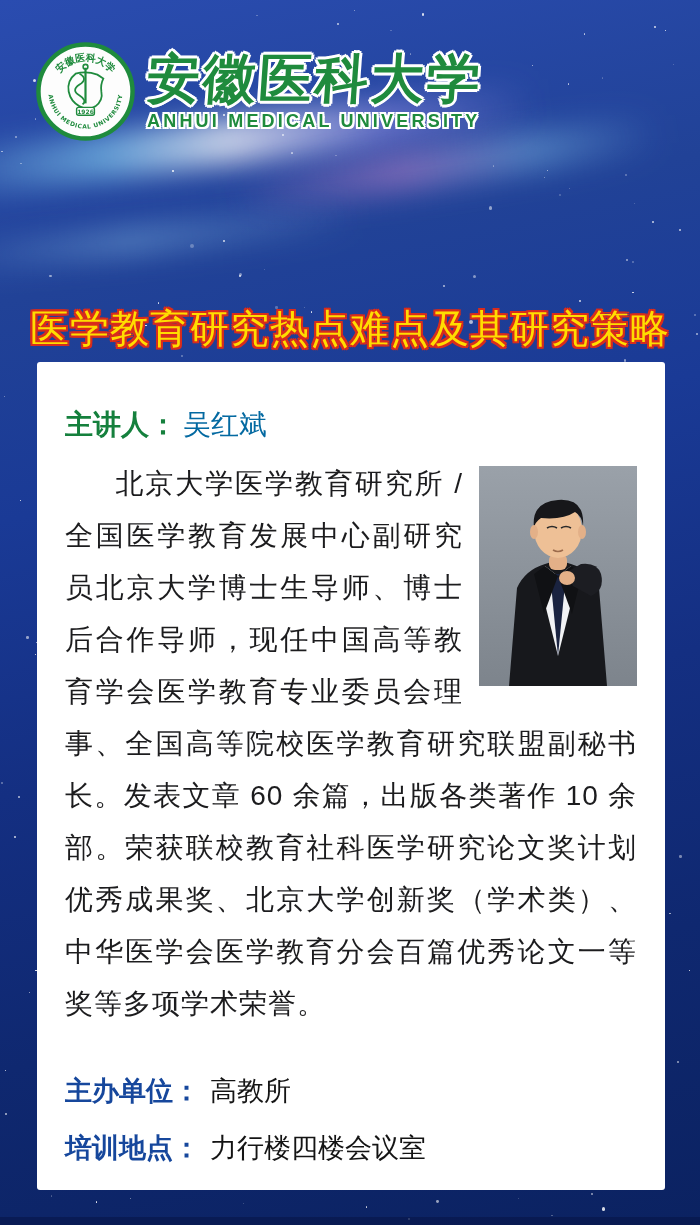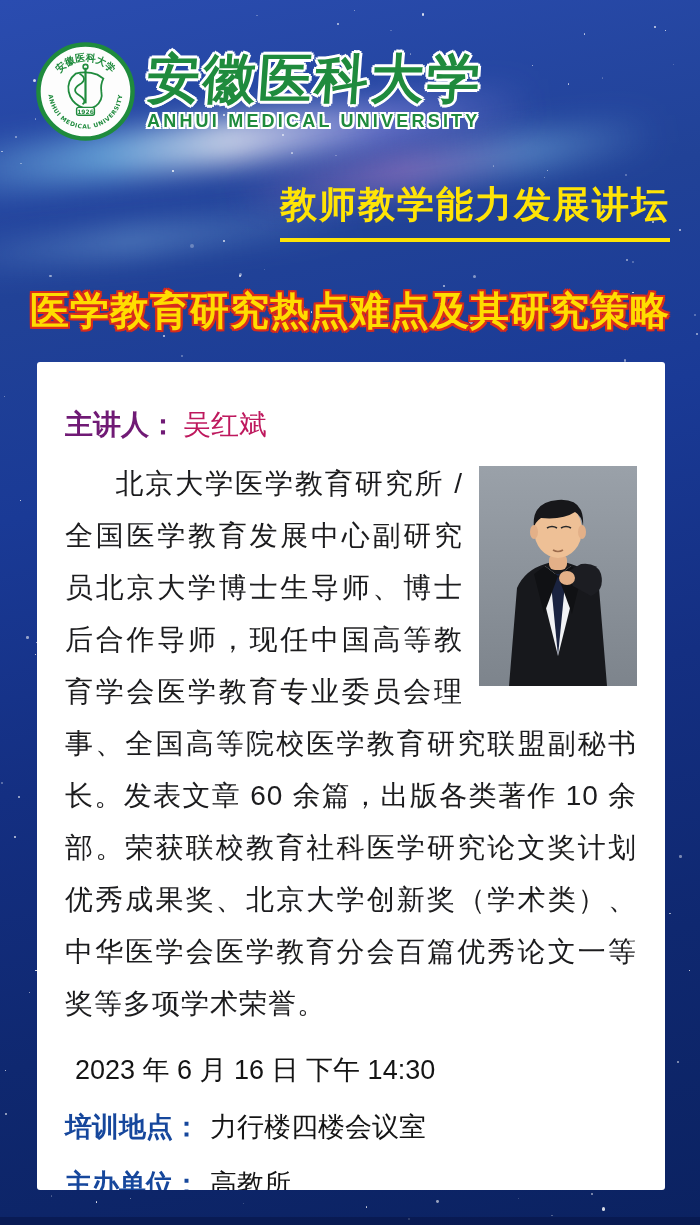--- a/index.html
+++ b/index.html
@@ -32,32 +32,32 @@
     margin-top:6px;font-size:18px;font-weight:bold;color:#1f8b3d;letter-spacing:3.2px;
     text-shadow:-2px -2px 0 #fff,2px -2px 0 #fff,-2px 2px 0 #fff,2px 2px 0 #fff,0 -2px 0 #fff,0 2px 0 #fff,-2px 0 0 #fff,2px 0 0 #fff;
   }
 
   .forum{position:absolute;right:30px;top:180px;z-index:3;}
   .forum-text{
     display:inline-block;font-size:37px;font-weight:bold;color:#ffe406;letter-spacing:2px;
     border-bottom:4px solid #ffe406;padding-bottom:8px;
   }
   .title{
-    position:absolute;left:0;right:0;top:284px;margin:0;text-align:center;z-index:3;
-    font-size:39px;font-weight:bold;color:#ffdd00;letter-spacing:1px;
+    position:absolute;left:0;right:0;top:284px;margin:18px;text-align:center;z-index:3;
+    font-size:39px;font-weight:normal;color:#ffdd00;letter-spacing:1px;
     text-shadow:-2px -2px 0 #d92c1c,2px -2px 0 #d92c1c,-2px 2px 0 #d92c1c,2px 2px 0 #d92c1c,0 -2px 0 #d92c1c,0 2px 0 #d92c1c,-2px 0 0 #d92c1c,2px 0 0 #d92c1c;
   }
 
   .card{
     position:absolute;left:37px;top:362px;width:628px;height:828px;z-index:2;
     background:#ffffff;border-radius:3px;box-sizing:border-box;padding:46px 28px 0 28px;overflow:hidden;
   }
   .speaker{font-size:28px;line-height:1.2;}
-  .speaker .label{font-weight:bold;color:#701a75;}
-  .speaker .name{color:#be185d;margin-left:6px;}
+  .speaker .label{font-weight:bold;color:#15803d;}
+  .speaker .name{color:#0369a1;margin-left:6px;}
   .bio-wrap{margin-top:16px;}
   .photo{float:right;width:158px;height:220px;margin:8px 0 16px 16px;background:#8a9097;}
   .photo svg{display:block;width:158px;height:220px;}
   .bio{
     margin:0;font-size:28px;line-height:52px;color:#1c1c1e;
     text-align:justify;text-indent:1.8em;letter-spacing:1px;
   }
   .info{clear:left;margin-top:22px;}
   .info-row{display:flex;align-items:baseline;font-size:27px;margin-bottom:21px;}
   .info-row .ilabel{font-weight:bold;color:#16479c;flex:0 0 auto;}
@@ -337,23 +337,20 @@
       </g>
       <rect x="41" y="66" width="18" height="8" rx="2" fill="#fdfdfd" stroke="#1f8b3d" stroke-width="1.4"></rect>
       <text x="50" y="72.6" font-size="6" text-anchor="middle" fill="#1f8b3d" font-weight="bold" font-family="'DejaVu Sans',sans-serif">1926</text>
     </svg>
     <div class="brand-text">
       <div class="brand-cn">安徽医科大学</div>
       <div class="brand-en">ANHUI MEDICAL UNIVERSITY</div>
     </div>
   </header>
 
-  <div class="forum">
-    <span class="forum-text">教师教学能力发展讲坛</span>
-  </div>
 
   <h1 class="title">医学教育研究热点难点及其研究策略</h1>
 
   <section class="card">
     <div class="speaker">
       <span class="label">主讲人：</span><span class="name">吴红斌</span>
     </div>
 
     <div class="bio-wrap">
       <div class="photo">
@@ -388,27 +385,26 @@
 
           <path d="M112,130 q14,-6 10,-22 q-4,-12 -20,-10 l-14,8 6,14 z" fill="#1c1d22"></path>
           <ellipse cx="88" cy="112" rx="8" ry="7" fill="#e3b088"></ellipse>
         </svg>
       </div>
       <p class="bio">北京大学医学教育研究所 / 全国医学教育发展中心副研究员北京大学博士生导师、博士后合作导师，现任中国高等教育学会医学教育专业委员会理事、全国高等院校医学教育研究联盟副秘书长。发表文章 60 余篇，出版各类著作 10 余部。荣获联校教育社科医学研究论文奖计划优秀成果奖、北京大学创新奖（学术类）、中华医学会医学教育分会百篇优秀论文一等奖等多项学术荣誉。</p>
     </div>
 
     <div class="info">
       <div class="info-row">
-        <span class="ivalue">2023 年 6 月 16 日 下午 14:30</span>
+      </div>
+      <div class="info-row">
+        <span class="ilabel">主办单位：</span>
+        <span class="ivalue">高教所</span>
       </div>
       <div class="info-row">
         <span class="ilabel">培训地点：</span>
         <span class="ivalue">力行楼四楼会议室</span>
       </div>
-      <div class="info-row">
-        <span class="ilabel">主办单位：</span>
-        <span class="ivalue">高教所</span>
-      </div>
     </div>
   </section>
 
   <div class="bottom-strip"></div>
 </div>
 
 </body></html>

